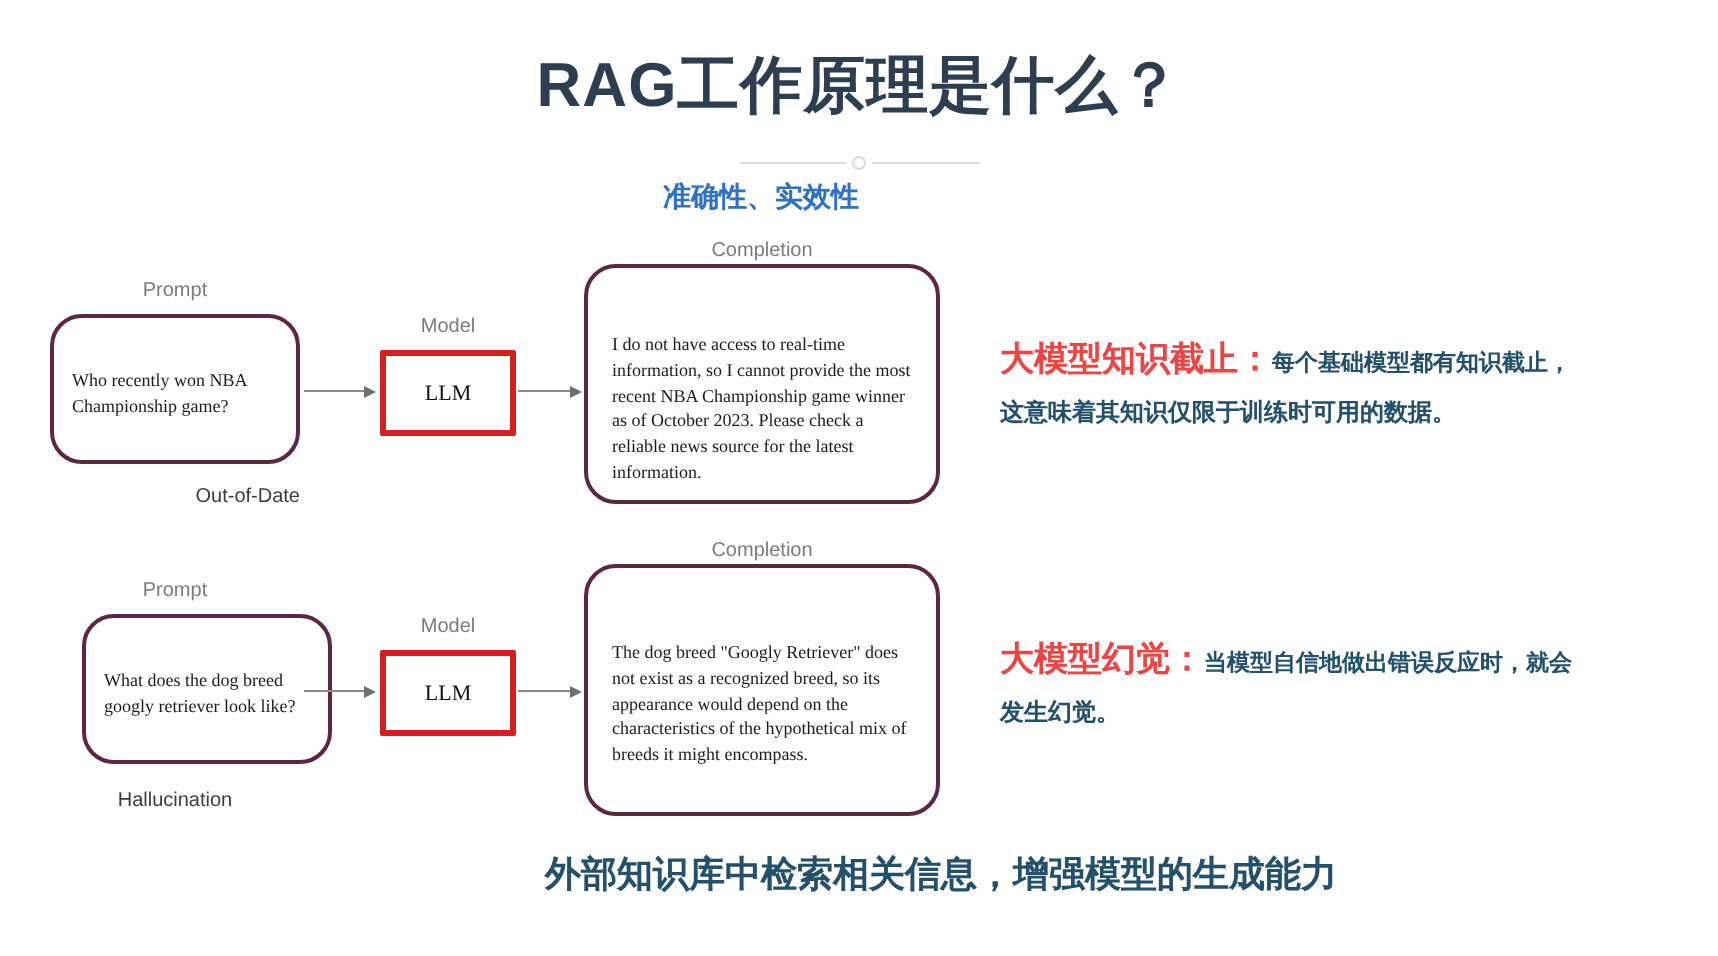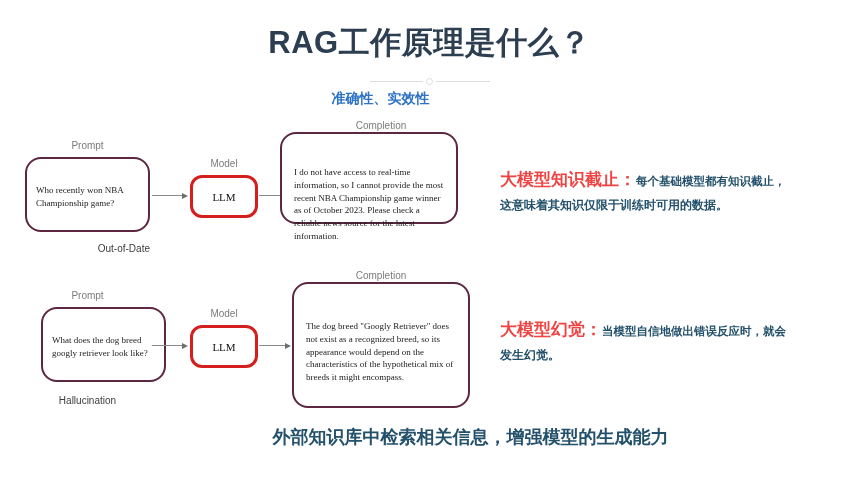--- a/index.html
+++ b/index.html
@@ -59,21 +59,21 @@
     position:absolute;
     background:#ffffff;
     box-sizing:border-box;
   }
   .box-maroon{
     border:2px solid #5b2741;
     border-radius:16px;
   }
   .box-red{
     border:3px solid #d41f1f;
-    border-radius:12px;
+    border-radius:1px;
   }
   .box-text{
     position:absolute;
     font-family:"Liberation Serif",serif;
     font-size:9px;
     line-height:1.42;
     color:#1a1a1a;
   }
   .llm-label{
     position:absolute;left:0;right:0;top:50%;
@@ -162,21 +162,21 @@
       <div class="llm-label">LLM</div>
     </div>
 
     <div class="arrow" style="left:259px;top:74px;width:32px;">
       <span class="shaft"></span>
       <span class="head"></span>
     </div>
 
     <div class="cap" style="left:292px;top:2px;width:178px;">Completion</div>
 
-    <div class="box box-maroon" style="left:280px;top:14px;width:178px;height:92px;">
+    <div class="box box-maroon" style="left:292px;top:14px;width:178px;height:120px;">
       <div class="box-text" style="left:12px;top:32px;width:152px;">I do not have access to real-time information, so I cannot provide the most recent NBA Championship game winner as of October 2023. Please check a reliable news source for the latest information.</div>
     </div>
   </div>
 
   <div class="row row2">
 
     <div class="cap" style="left:25px;top:22px;width:125px;">Prompt</div>
 
     <div class="box box-maroon" style="left:25px;top:39px;width:125px;height:75px;margin-left:16px;">
       <div class="box-text" style="left:9px;top:25px;width:108px;">What does the dog breed googly retriever look like?</div>

